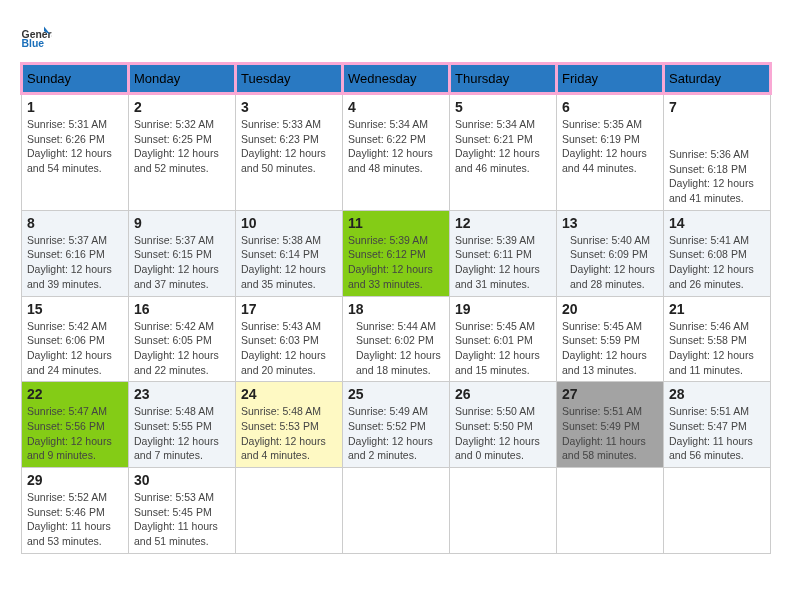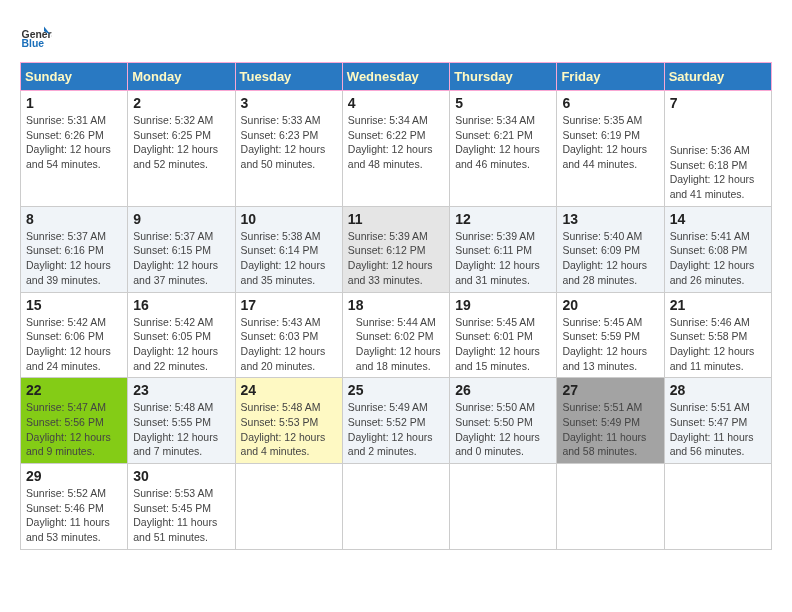--- a/index.html
+++ b/index.html
@@ -35,26 +35,26 @@
       font-size: 16px;
       color: #555;
     }
     table {
       width: 100%;
       border-collapse: collapse;
       font-size: 11px;
     }
     thead th {
       background: #2979c2;
-      color: #fef9c3;
+      color: #000000;
       padding: 6px 4px;
       text-align: left;
       font-size: 13px;
-      font-weight: bold;
-      border: 1px solid #f9a8d4;
+      font-weight: normal;
+      border: 3px solid #f9a8d4;
     }
     tbody td {
       border: 1px solid #ccc;
       padding: 4px 5px;
       vertical-align: top;
       background: #fff;
       min-height: 70px;
       height: 80px;
       width: calc(100% / 7);
     }
@@ -170,37 +170,37 @@
 Daylight: 12 hours
 and 37 minutes.</div>
         </td>
         <td style="background: rgb(240, 244, 248);">
           <span class="day-num">10</span>
           <div class="day-detail" style="white-space: pre-line;">Sunrise: 5:38 AM
 Sunset: 6:14 PM
 Daylight: 12 hours
 and 35 minutes.</div>
         </td>
-        <td style="background: #e5e5e5;">
+        <td style="background: #84cc16;">
           <span class="day-num">11</span>
           <div class="day-detail" style="white-space: pre-line;">Sunrise: 5:39 AM
 Sunset: 6:12 PM
 Daylight: 12 hours
 and 33 minutes.</div>
         </td>
         <td style="background: rgb(240, 244, 248);">
           <span class="day-num">12</span>
           <div class="day-detail" style="white-space: pre-line;">Sunrise: 5:39 AM
 Sunset: 6:11 PM
 Daylight: 12 hours
 and 31 minutes.</div>
         </td>
         <td style="background: rgb(240, 244, 248);">
           <span class="day-num">13</span>
-          <div class="day-detail" style="white-space: pre-line;">Sunrise: 5:40 AM
+          <div class="day-detail" style="white-space: pre-line; margin-left: 8px;">Sunrise: 5:40 AM
 Sunset: 6:09 PM
 Daylight: 12 hours
 and 28 minutes.</div>
         </td>
         <td style="background: rgb(240, 244, 248);">
           <span class="day-num">14</span>
           <div class="day-detail" style="white-space: pre-line;">Sunrise: 5:41 AM
 Sunset: 6:08 PM
 Daylight: 12 hours
 and 26 minutes.</div>

